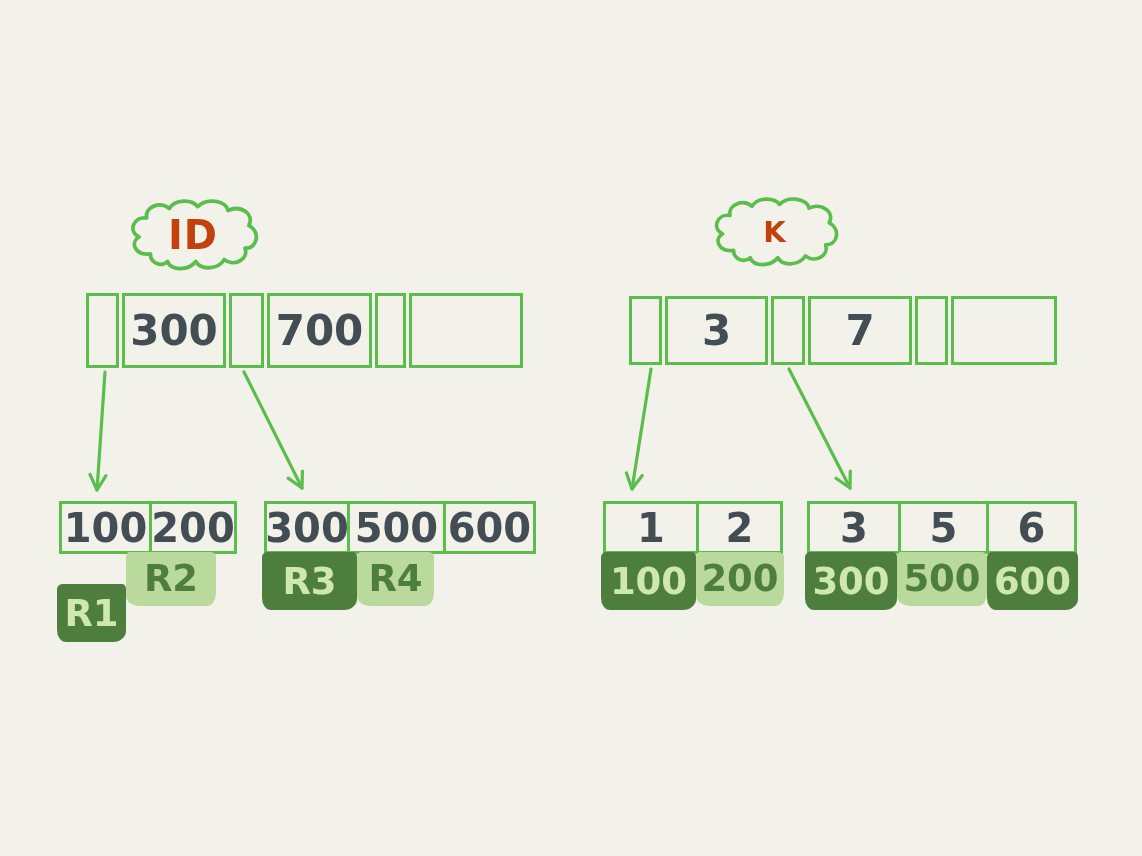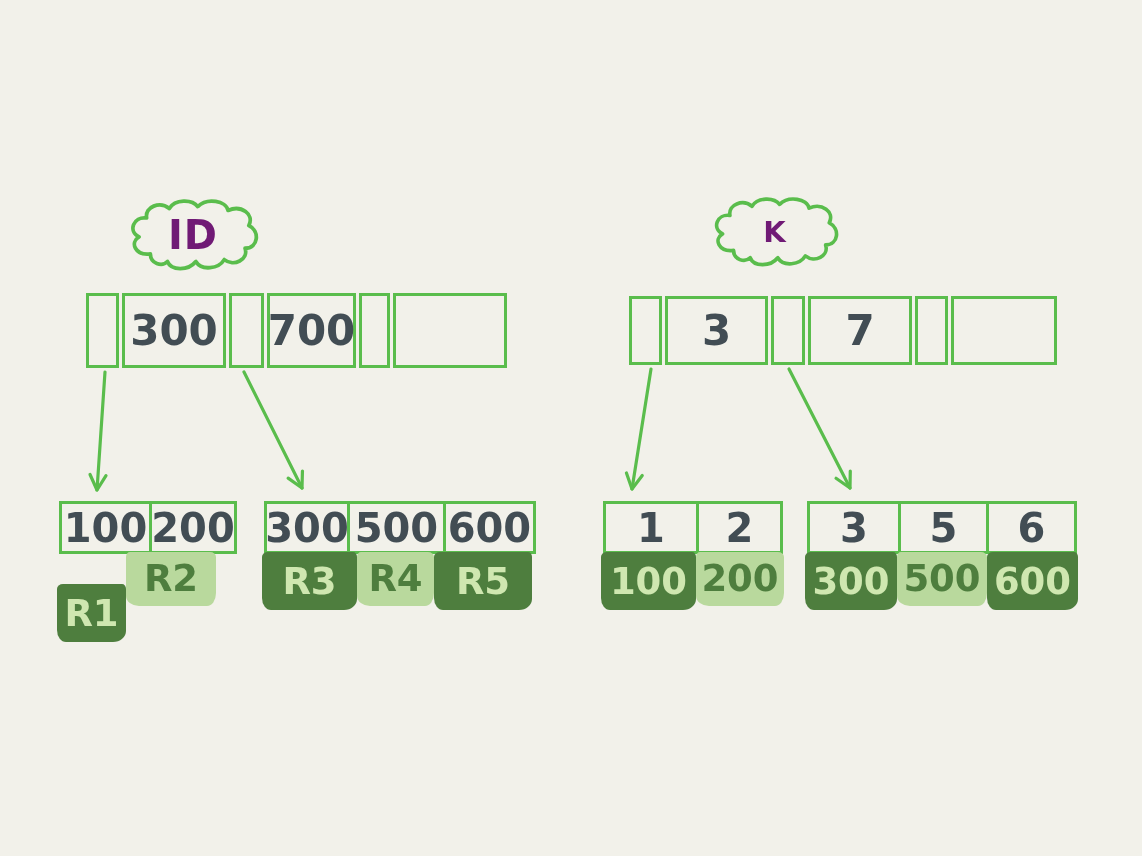--- a/index.html
+++ b/index.html
@@ -10,21 +10,21 @@
     overflow:hidden;
     position:relative;
   }
   .canvas{position:absolute;inset:0;width:1142px;height:856px;}
   .arrows{position:absolute;inset:0;width:1142px;height:856px;pointer-events:none;}
 
   
   .cloud{position:absolute;display:flex;align-items:center;justify-content:center;}
   .cloud svg{position:absolute;inset:0;width:100%;height:100%;}
   .cloud .cloud-text{
-    position:relative;color:#701a75;font-weight:700;letter-spacing:1px;
+    position:relative;color:#c2410c;font-weight:700;letter-spacing:1px;
   }
   .cloud-id .cloud-text{font-size:40px;}
   .cloud-k .cloud-text{font-size:29px;}
 
   
   .rootnode{position:absolute;display:flex;gap:3px;}
   .rootcell{
     box-sizing:border-box;border:3px solid #5abd4c;height:100%;
     display:flex;align-items:center;justify-content:center;
     color:#424d54;font-size:42px;font-weight:700;
@@ -83,21 +83,21 @@
                C146,38 144,56 130,56 C134,68 118,76 108,68 C102,78 84,80 78,70
                C70,80 52,80 48,70 C42,76 30,72 30,62 Z" fill="none" stroke="#5abd4c" stroke-width="4" stroke-linecap="round" stroke-linejoin="round"></path>
     </svg>
     <span class="cloud-text">ID</span>
   </div>
 
   <div class="rootnode" style="left:86px;top:293px;width:437px;height:75px;">
     <div class="rootcell" style="width:33px;"></div>
     <div class="rootcell" style="width:104px;">300</div>
     <div class="rootcell" style="width:35px;"></div>
-    <div class="rootcell" style="width:89px;">700</div>
+    <div class="rootcell" style="width:105px;">700</div>
     <div class="rootcell" style="width:31px;"></div>
     <div class="rootcell" style="width:114px;"></div>
   </div>
 
   <div class="keysrow" style="left:59px;top:501px;width:178px;height:53px;">
     <div class="keycell" style="width:93px;">100</div>
     <div class="keycell" style="width:85px;">200</div>
   </div>
   <div class="recrow" style="left:57px;top:552px;width:183px;height:58px;">
     <div class="rec dark" style="width:69px;margin-top:32px;">R1</div>
@@ -105,21 +105,20 @@
   </div>
 
   <div class="keysrow" style="left:264px;top:501px;width:272px;height:53px;">
     <div class="keycell" style="width:80px;">300</div>
     <div class="keycell" style="width:99px;">500</div>
     <div class="keycell" style="width:93px;">600</div>
   </div>
   <div class="recrow" style="left:262px;top:552px;width:276px;height:58px;">
     <div class="rec dark" style="width:95px;">R3</div>
     <div class="rec light" style="width:77px;">R4</div>
-    <div class="rec dark" style="width:98px;">R5</div>
   </div>
 
   <div class="cloud cloud-k" style="left:706px;top:192px;width:138px;height:80px;">
     <svg viewBox="0 0 150 84">
       <path d="M30,62 C14,64 8,50 18,44 C6,38 12,22 26,24 C24,12 40,6 50,14
                C56,4 74,4 80,12 C90,2 110,6 112,16 C126,10 140,20 134,32
                C146,38 144,56 130,56 C134,68 118,76 108,68 C102,78 84,80 78,70
                C70,80 52,80 48,70 C42,76 30,72 30,62 Z" fill="none" stroke="#5abd4c" stroke-width="4" stroke-linecap="round" stroke-linejoin="round"></path>
     </svg>
     <span class="cloud-text">K</span>

